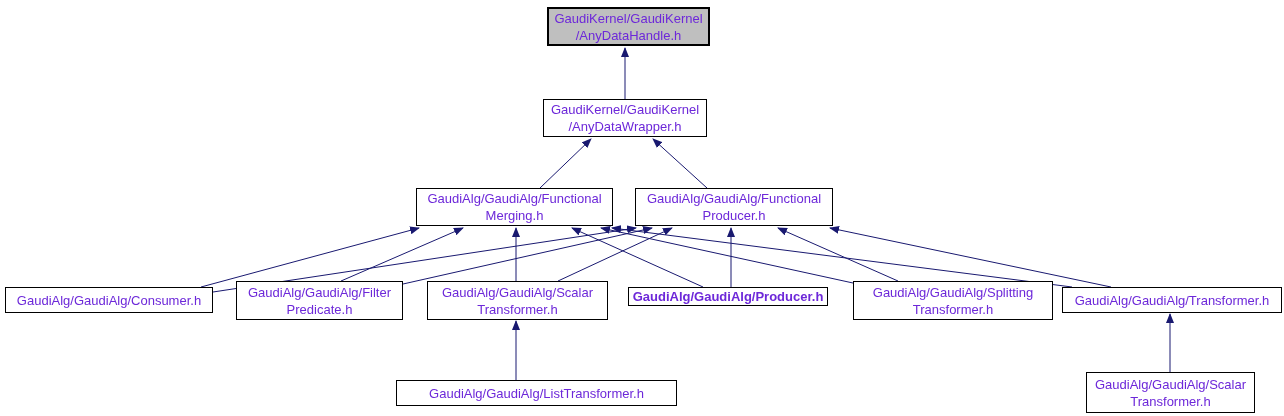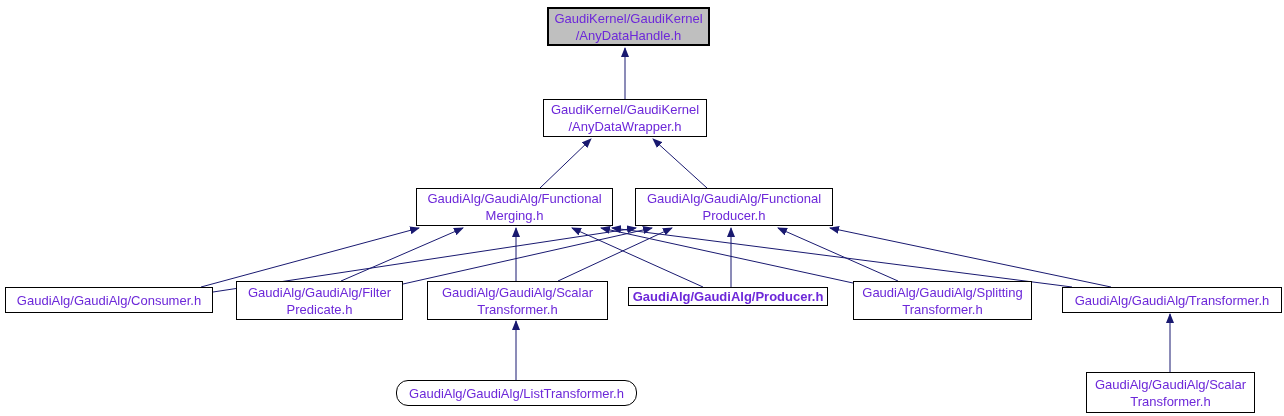--- a/index.html
+++ b/index.html
@@ -101,27 +101,27 @@
       <span>GaudiAlg/GaudiAlg/Filter</span>
       <span>Predicate.h</span>
     </div>
     <div class="node" style="left: 427px; top: 281px; width: 181px; height: 39px;">
       <span>GaudiAlg/GaudiAlg/Scalar</span>
       <span>Transformer.h</span>
     </div>
     <div class="node" style="left: 628px; top: 287px; width: 200px; height: 19px; font-weight: bold;">
       <span>GaudiAlg/GaudiAlg/Producer.h</span>
     </div>
-    <div class="node" style="left: 853px; top: 281px; width: 179px; height: 39px;">
+    <div class="node" style="left: 853px; top: 281px; width: 200px; height: 39px;">
       <span>GaudiAlg/GaudiAlg/Splitting</span>
       <span>Transformer.h</span>
     </div>
     <div class="node" style="left: 1062px; top: 287px; width: 220px; height: 26px;">
       <span>GaudiAlg/GaudiAlg/Transformer.h</span>
     </div>
-    <div class="node" style="left: 396px; top: 380px; width: 241px; height: 26px; border-radius: 12px;">
+    <div class="node" style="left: 396px; top: 380px; width: 281px; height: 26px;">
       <span>GaudiAlg/GaudiAlg/ListTransformer.h</span>
     </div>
     <div class="node" style="left: 1086px; top: 372px; width: 169px; height: 41px;">
       <span>GaudiAlg/GaudiAlg/Scalar</span>
       <span>Transformer.h</span>
     </div>
   </div>
 
 </body></html>

